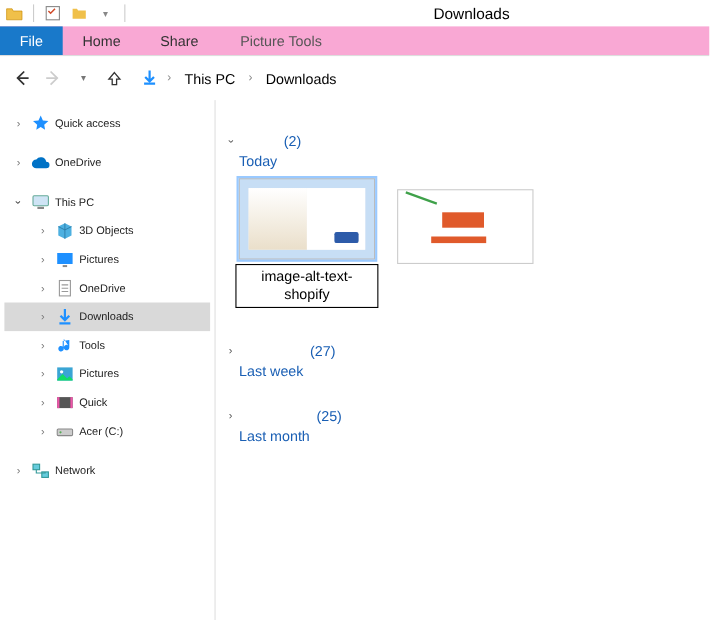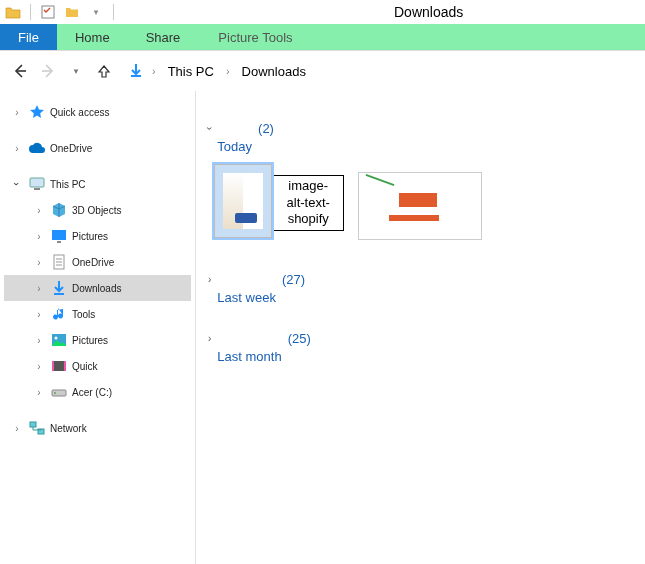--- a/index.html
+++ b/index.html
@@ -3,21 +3,21 @@
 <meta charset="utf-8">
 <style>
 * { box-sizing: border-box; margin: 0; padding: 0; }
 body { font-family: "Segoe UI", Arial, sans-serif; font-size: 12px; color: #000; background: #fff; width: 645px; height: 564px; overflow: hidden; }
 
 .titlebar { height: 24px; display: flex; align-items: center; padding: 0 4px; background: #fff; }
 .qat { display: flex; gap: 6px; align-items: center; }
 .qat-item { width: 18px; height: 18px; display: flex; align-items: center; justify-content: center; }
 .qat-divider { width: 1px; height: 16px; background: #ccc; margin: 0 2px; }
 
-.ribbon-tabs { display: flex; align-items: stretch; height: 26px; background: #86efac; text-align: center; }
+.ribbon-tabs { display: flex; align-items: stretch; height: 26px; background: #f9a8d4; text-align: center; }
 .file-tab { background: #1979ca; color: #fff; padding: 0 18px; display: flex; align-items: center; font-size: 13px; }
 .rtab { padding: 0 18px; display: flex; align-items: center; color: #333; font-size: 13px; }
 .context-tab { padding: 0 14px; display: flex; align-items: center; font-size: 13px; color: #555; }
 .dl-label { margin-left: 6px; font-size: 14px; padding: 4px 8px; display: flex; align-items: center; position: relative; top: -11px; }
 .ribbon-sep { height: 1px; background: #ddd; }
 
 .navbar { display: flex; align-items: center; height: 40px; padding: 4px 8px; gap: 4px; }
 .nav-btn { width: 24px; height: 24px; display: flex; align-items: center; justify-content: center; color: #555; }
 .nav-btn.disabled { color: #ccc; }
 .breadcrumb { display: flex; align-items: center; gap: 4px; margin-left: 8px; font-size: 13px; }
@@ -35,21 +35,21 @@
 .tree-gap { height: 10px; }
 .content-sep { width: 1px; background: #e0e0e0; }
 
 .content { flex: 1; padding: 8px 12px; }
 .group-header { display: flex; align-items: center; gap: 6px; margin: 4px 0 8px 0; cursor: default; }
 .group-header .gcaret { color: #555; font-size: 10px; }
 .group-name { color: #1a5fb4; font-size: 13px; margin-top: 36px; }
 .group-count { color: #1a5fb4; font-size: 13px; }
 
 .items { display: flex; gap: 14px; margin-left: 6px; margin-bottom: 14px; }
-.item { width: 130px; display: flex; flex-direction: row; align-items: center; }
+.item { width: 130px; display: flex; flex-direction: column; align-items: center; }
 .item.selected .thumb { outline: 2px solid #99c9ff; outline-offset: 0; }
 .thumb { width: 124px; height: 74px; background: #eee; border: 1px solid #bbb; position: relative; }
 .thumb.sel-bg { background: #c7def5; }
 .thumb-inner { position: absolute; inset: 8px; background: #f5f5f5; display: flex; }
 .thumb-inner .tm-left { width: 50%; background: linear-gradient(#fff, #eadfca); }
 .thumb-inner .tm-right { width: 50%; background: #fff; position: relative; }
 .tm-dot { position: absolute; bottom: 6px; right: 6px; width: 22px; height: 10px; background: #2d5ba9; border-radius: 2px; }
 .thumb2 { width: 124px; height: 68px; background: #fff; border: 1px solid #ccc; position: relative; margin-top: 10px; }
 .thumb2 .green-line { position: absolute; top: 6px; left: 6px; width: 30px; height: 2px; background: #3fa14a; transform: rotate(20deg); }
 .thumb2 .orange-box { position: absolute; top: 20px; left: 40px; width: 38px; height: 14px; background: #e05a2b; }

